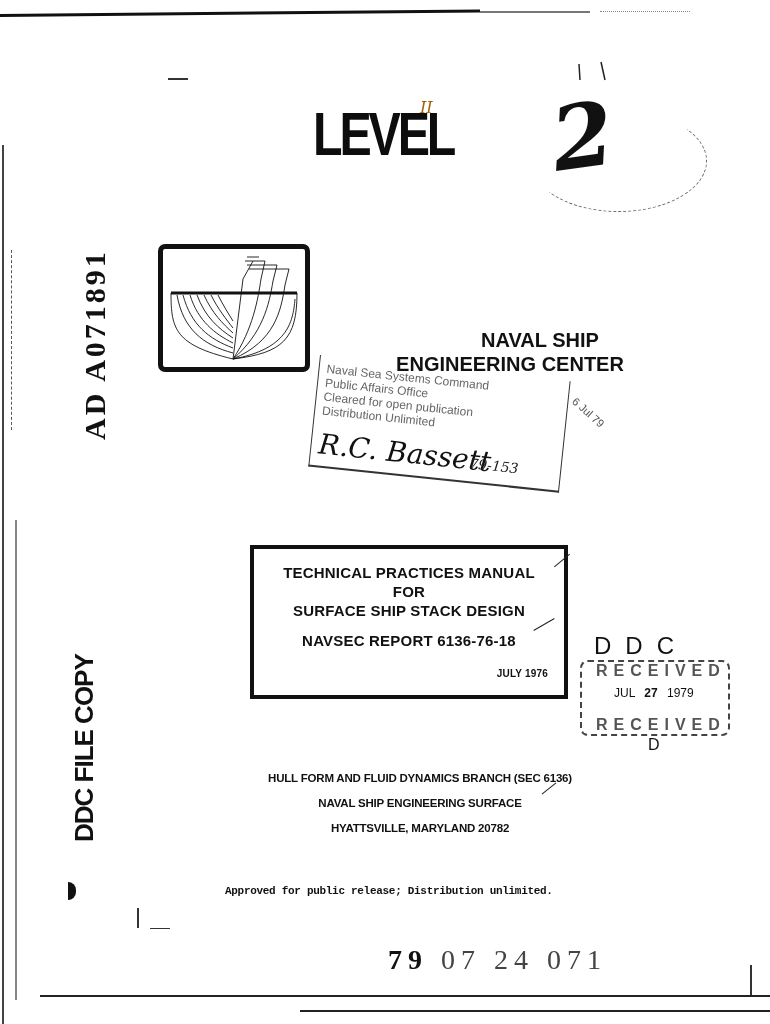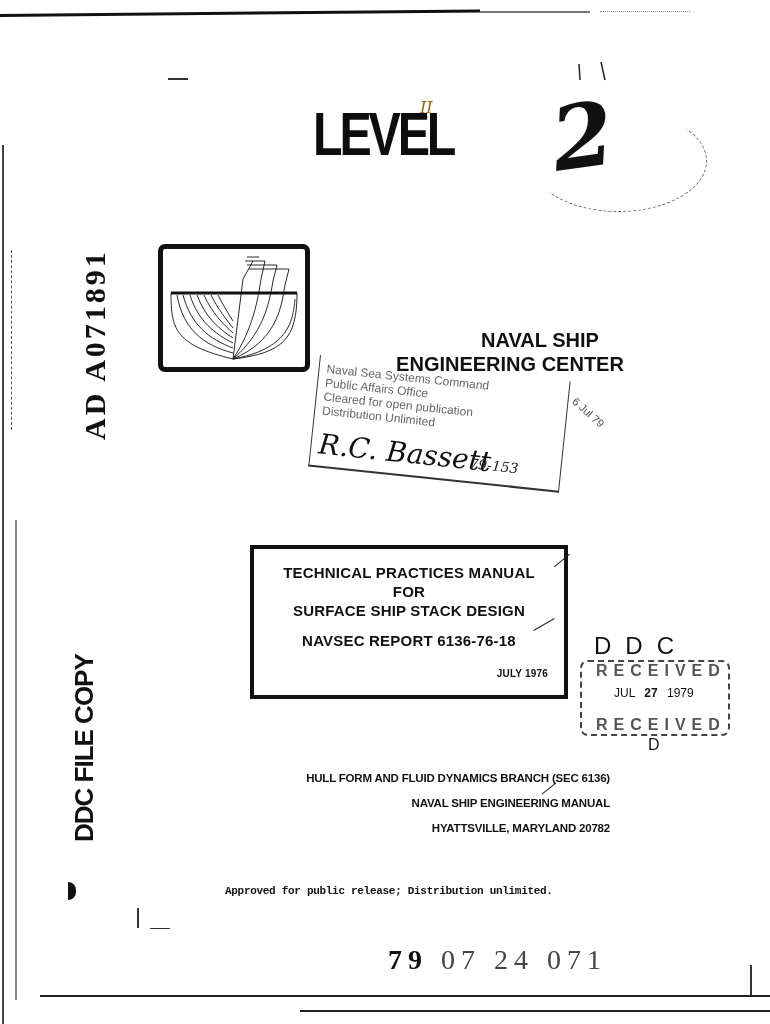--- a/index.html
+++ b/index.html
@@ -53,21 +53,21 @@
 
     .ddc { left: 580px; top: 630px; width: 150px; height: 128px; }
     .ddc-title { position: absolute; left: 14px; top: 2px; font-size: 24px; letter-spacing: 14px; font-weight: 400; font-family: "Liberation Sans", sans-serif; }
     .ddc-frame { position: absolute; left: 0; top: 30px; width: 150px; height: 76px; border: 2px dashed #444; border-radius: 8px; box-sizing: border-box; }
     .ddc-word1 { position: absolute; left: 16px; top: 32px; font-size: 16px; letter-spacing: 6px; color: #555; font-weight: 700; }
     .ddc-date { position: absolute; left: 34px; top: 56px; font-size: 12px; }
     .ddc-date b { font-size: 12px; margin: 18px 6px; }
     .ddc-word2 { position: absolute; left: 16px; top: 86px; font-size: 16px; letter-spacing: 6px; color: #555; font-weight: 700; }
     .ddc-d { position: absolute; left: 68px; top: 106px; font-size: 16px; }
 
-    .branch { left: 230px; top: 766px; width: 380px; text-align: right; font-weight: 700; font-size: 11.5px; line-height: 25px; letter-spacing: -0.2px; }
+    .branch { left: 230px; top: 766px; width: 380px; text-align: center; font-weight: 700; font-size: 11.5px; line-height: 25px; letter-spacing: -0.2px; }
     .branch-check { left: 540px; top: 788px; width: 18px; height: 1px; background: #222; transform: rotate(-38deg); }
 
     .approved { left: 225px; top: 885px; font-family: "Liberation Mono", monospace; font-weight: 700; font-size: 11px; letter-spacing: -0.3px; }
     .bullet { left: 68px; top: 882px; width: 8px; height: 18px; background: #111; border-radius: 0 9px 9px 0; }
     .bottom-left-tick { left: 137px; top: 908px; width: 2px; height: 20px; background: #333; }
     .bottom-left-tick2 { left: 150px; top: 928px; width: 20px; height: 1px; background: #333; }
 
     .code { left: 388px; top: 944px; font-family: "Liberation Serif", serif; font-size: 28px; letter-spacing: 6px; }
     .code .bold { font-weight: 700; margin-top: 18px; }
     .code .faint { color: #444; }
@@ -160,21 +160,21 @@
   <div class="ddc-word2">RECEIVED</div>
   <div class="ddc-d">D</div>
 </div>
 
 <div class="abs vert-file">
   <span>DDC FILE COPY</span>
 </div>
 
 <div class="abs branch">
   <div>HULL FORM AND FLUID DYNAMICS BRANCH (SEC 6136)</div>
-  <div>NAVAL SHIP ENGINEERING MANUAL</div>
+  <div>NAVAL SHIP ENGINEERING SURFACE</div>
   <div>HYATTSVILLE, MARYLAND  20782</div>
 </div>
 <div class="abs branch-check"></div>
 
 <div class="abs bullet"></div>
 <div class="abs approved">Approved for public release; Distribution unlimited.</div>
 <div class="abs bottom-left-tick"></div>
 <div class="abs bottom-left-tick2"></div>
 
 <div class="abs code">

